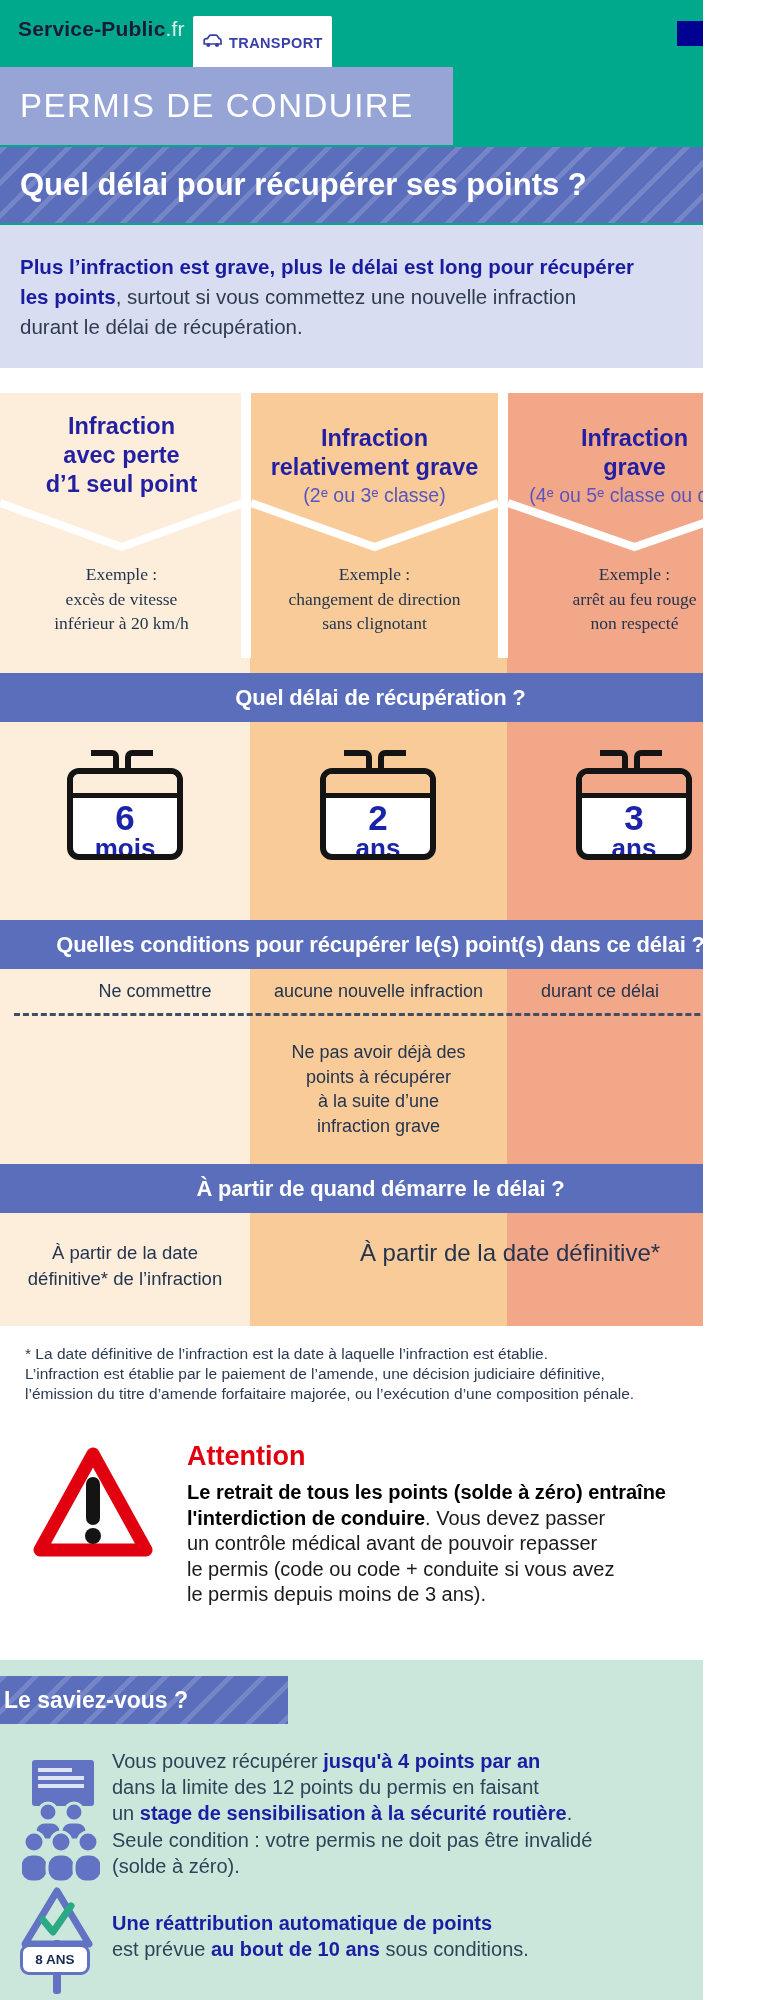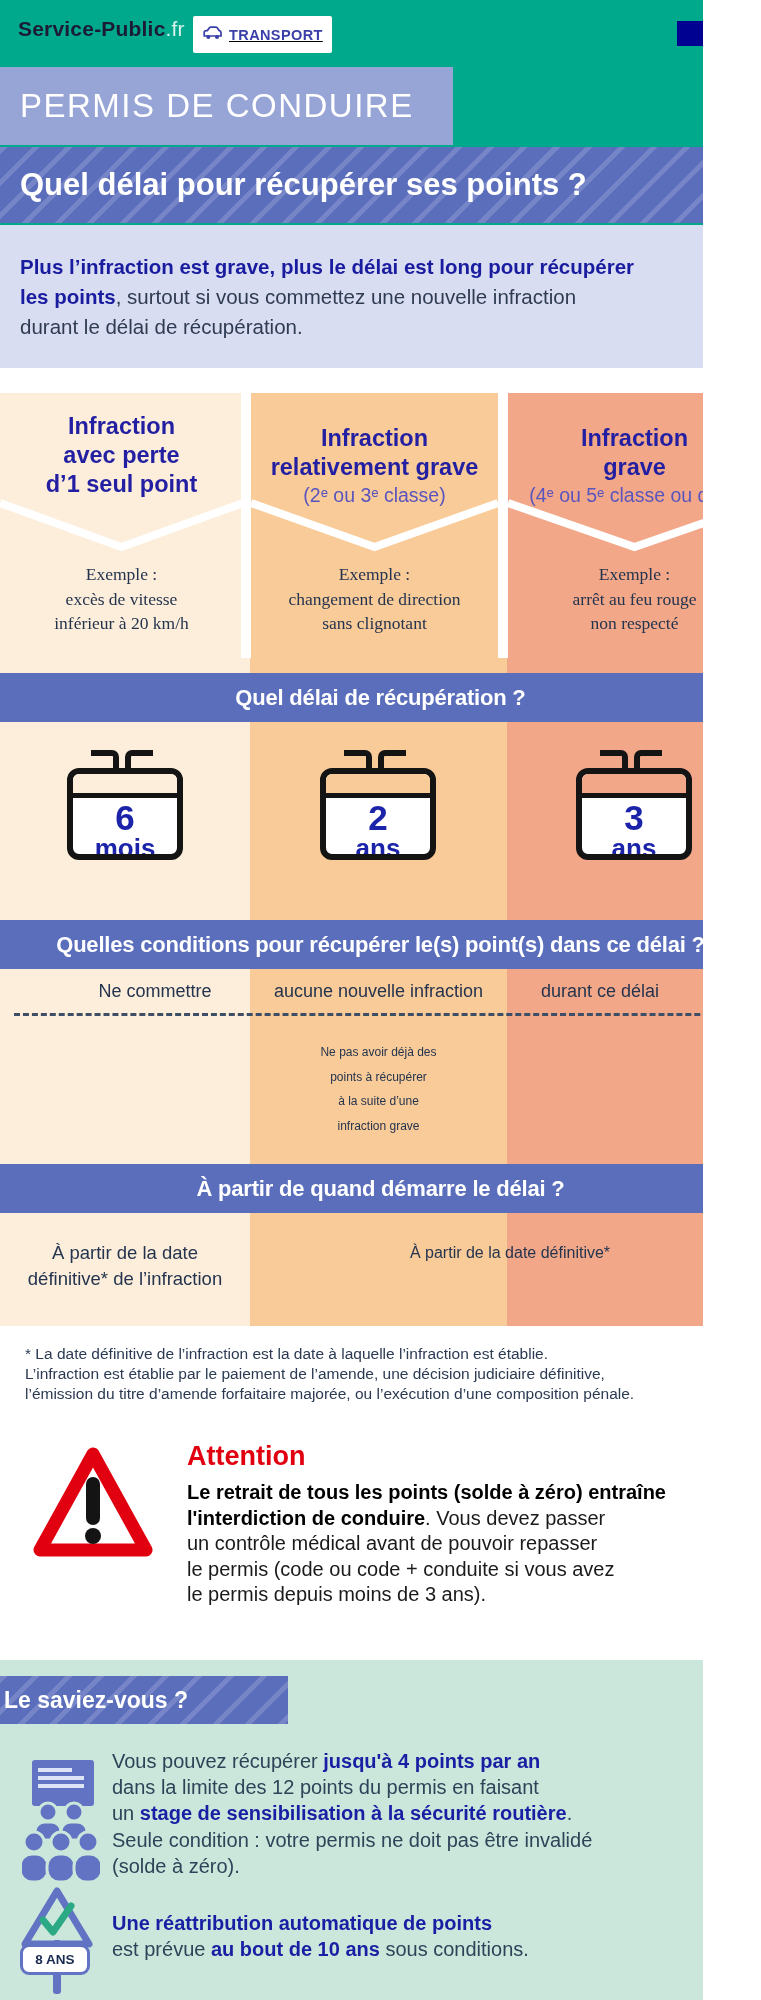--- a/index.html
+++ b/index.html
@@ -6,21 +6,21 @@
   .canvas{position:relative;width:703px;height:2000px;background:#ffffff;overflow:hidden;
           font-family:"Liberation Sans","DejaVu Sans",sans-serif;}
   .abs{position:absolute;}
   .nowrap{white-space:nowrap;}
 
   
   .green-head{left:0;top:0;width:761px;height:225px;background:#00A98C;}
   .brand{left:18px;top:17px;font-size:21px;font-weight:700;color:#1B1B35;letter-spacing:.2px;}
   .brand .tld{color:#D9F2EB;font-weight:400;}
   .badge{left:193px;top:16px;height:29px;background:#ffffff;display:flex;align-items:center;
-         padding:4px 9px;gap:6px;border-radius:2px;text-decoration:underline;}
+         padding:12px 9px;gap:6px;border-radius:2px;}
   .badge-label{color:#3A3FA8;font-weight:700;font-size:14.5px;letter-spacing:.4px;}
   .flag{left:677px;top:21px;width:62px;height:25px;display:flex;}
   .flag .b{width:27px;background:#000091;}
   .flag .w{width:16px;background:#ffffff;position:relative;}
   .flag .r{width:19px;background:#E1000F;}
   .marianne{position:absolute;left:-6px;top:3px;font-size:16px;color:#000091;line-height:1;}
   .permis-band{left:0;top:67px;width:453px;height:78px;background:#97A4D6;display:flex;align-items:center;}
   .permis-title{color:#ffffff;font-size:33px;font-weight:400;letter-spacing:1.5px;padding-left:20px;}
   .striped{background-color:#5B6EBC;
      background-image:repeating-linear-gradient(135deg,rgba(255,255,255,.16) 0 5px,rgba(255,255,255,0) 5px 23px);}
@@ -51,23 +51,23 @@
   .ring.l{border-top:6px solid #141414;border-right:6px solid #141414;border-top-right-radius:7px;}
   .ring.r{border-top:6px solid #141414;border-left:6px solid #141414;border-top-left-radius:7px;}
   .cal{position:absolute;top:18px;left:0;width:104px;height:80px;border:6px solid #141414;border-radius:12px;
        background:#ffffff;overflow:hidden;}
   .cal-top{height:19px;border-bottom:5px solid #141414;}
   .cal-num{text-align:center;font-size:35px;font-weight:700;color:#1B23A8;line-height:1;margin-top:2px;}
   .cal-unit{text-align:center;font-size:26px;font-weight:700;color:#1B23A8;line-height:1;margin-top:0px;}
 
   .cond-row{top:981px;font-size:18px;color:#24344F;}
   .dashes{left:14px;top:1013px;width:740px;border-top:3px dashed #3E4E66;height:0;}
-  .cond-extra{left:250px;top:1040px;width:257px;font-size:12px;line-height:24.5px;color:#24344F;text-align:center;}
+  .cond-extra{left:250px;top:1040px;width:257px;font-size:18px;line-height:24.5px;color:#24344F;text-align:center;}
   .start-c1{left:0;top:1240px;width:250px;font-size:18.5px;line-height:26px;color:#24344F;text-align:center;}
-  .start-c23{left:270px;top:1240px;width:480px;font-size:16px;line-height:26px;color:#24344F;text-align:center;}
+  .start-c23{left:270px;top:1240px;width:480px;font-size:24px;line-height:26px;color:#24344F;text-align:center;}
 
   .footnote{left:25px;top:1344px;font-size:15.5px;line-height:20px;color:#2B3A52;}
 
   
   .tri{left:30px;top:1444px;}
   .att-title{left:187px;top:1441px;color:#E1000F;font-weight:700;font-size:27px;}
   .att-body{left:187px;top:1480px;font-size:20px;line-height:25.5px;color:#1A1A1A;}
   .att-body b{color:#000000;}
 
   

